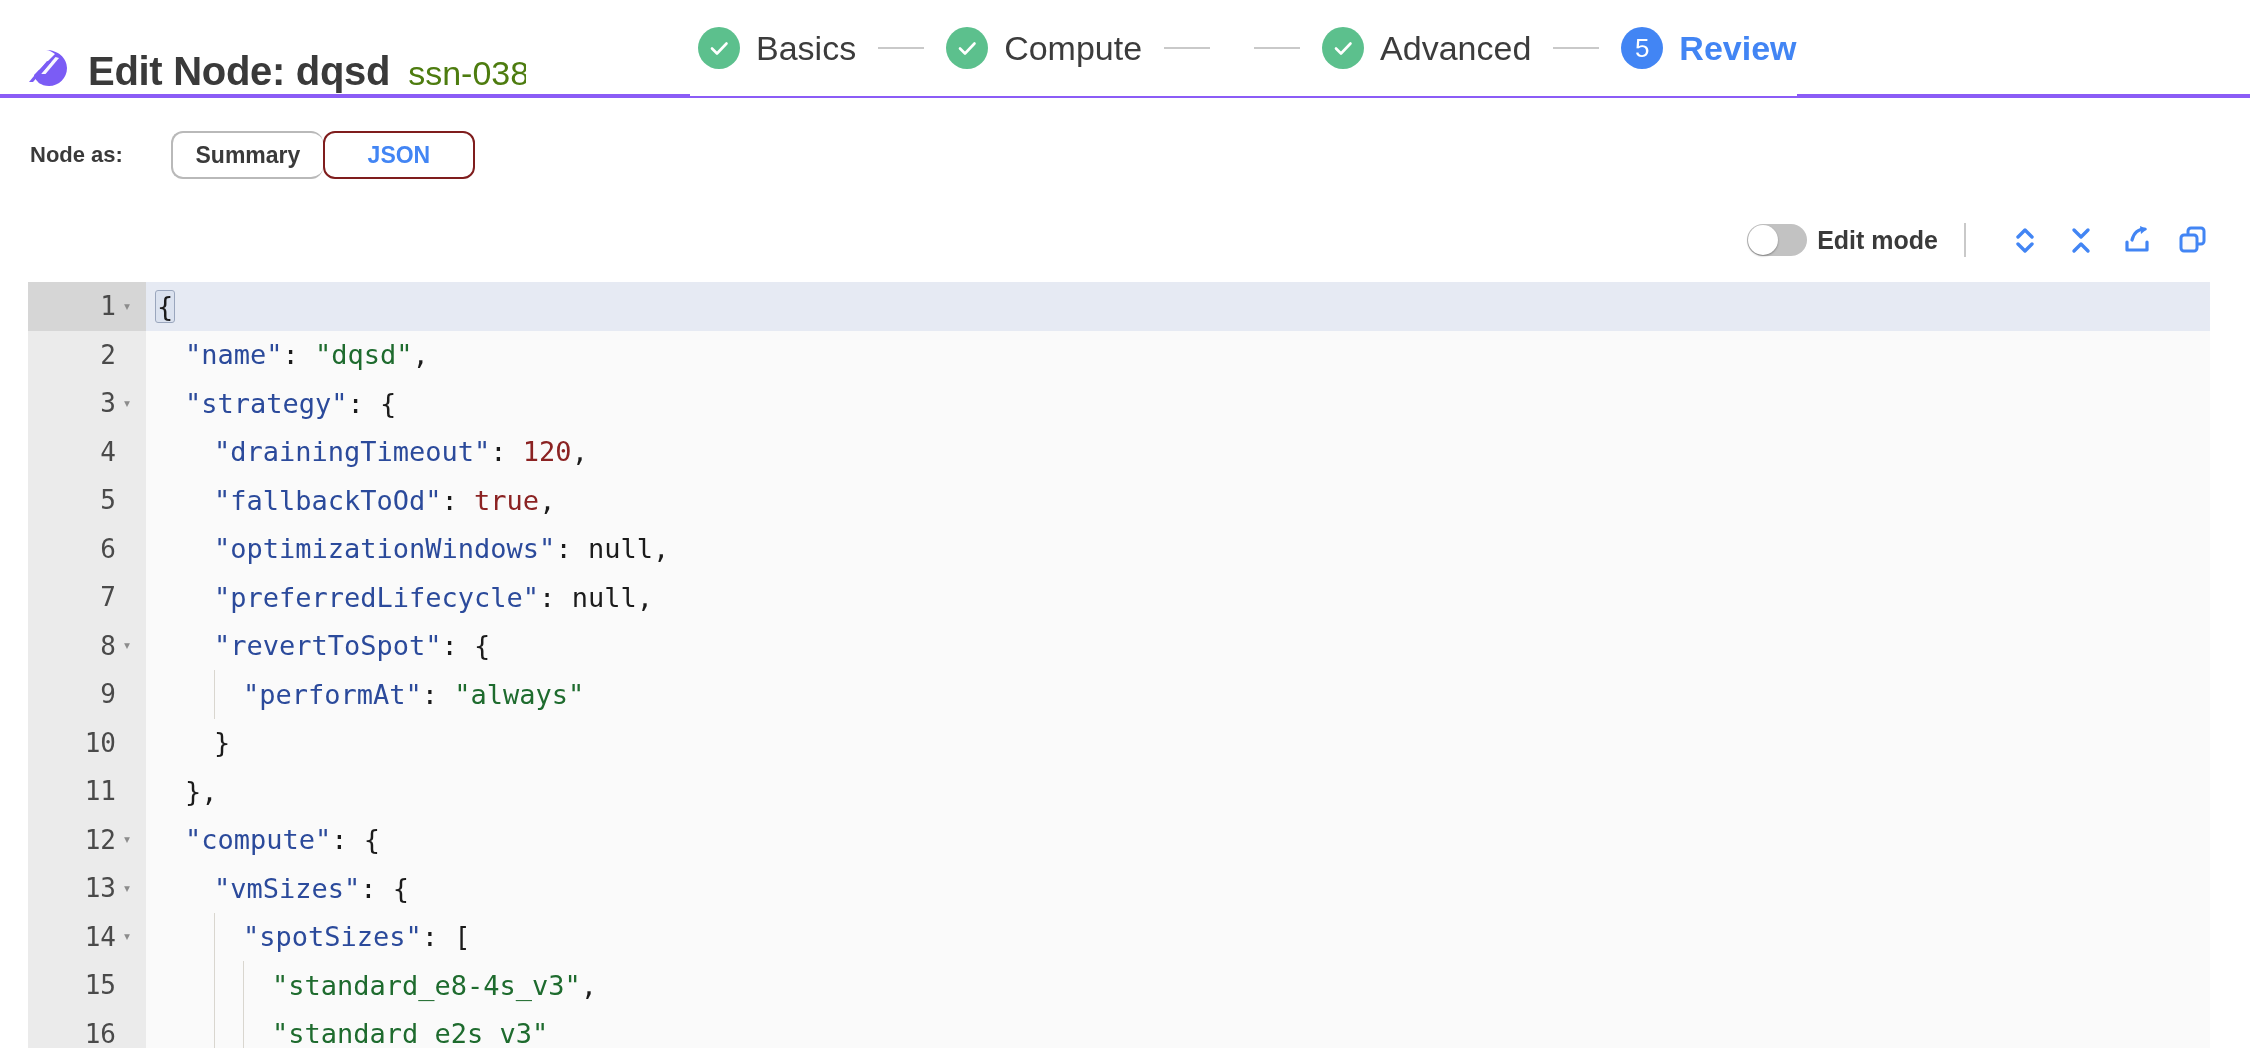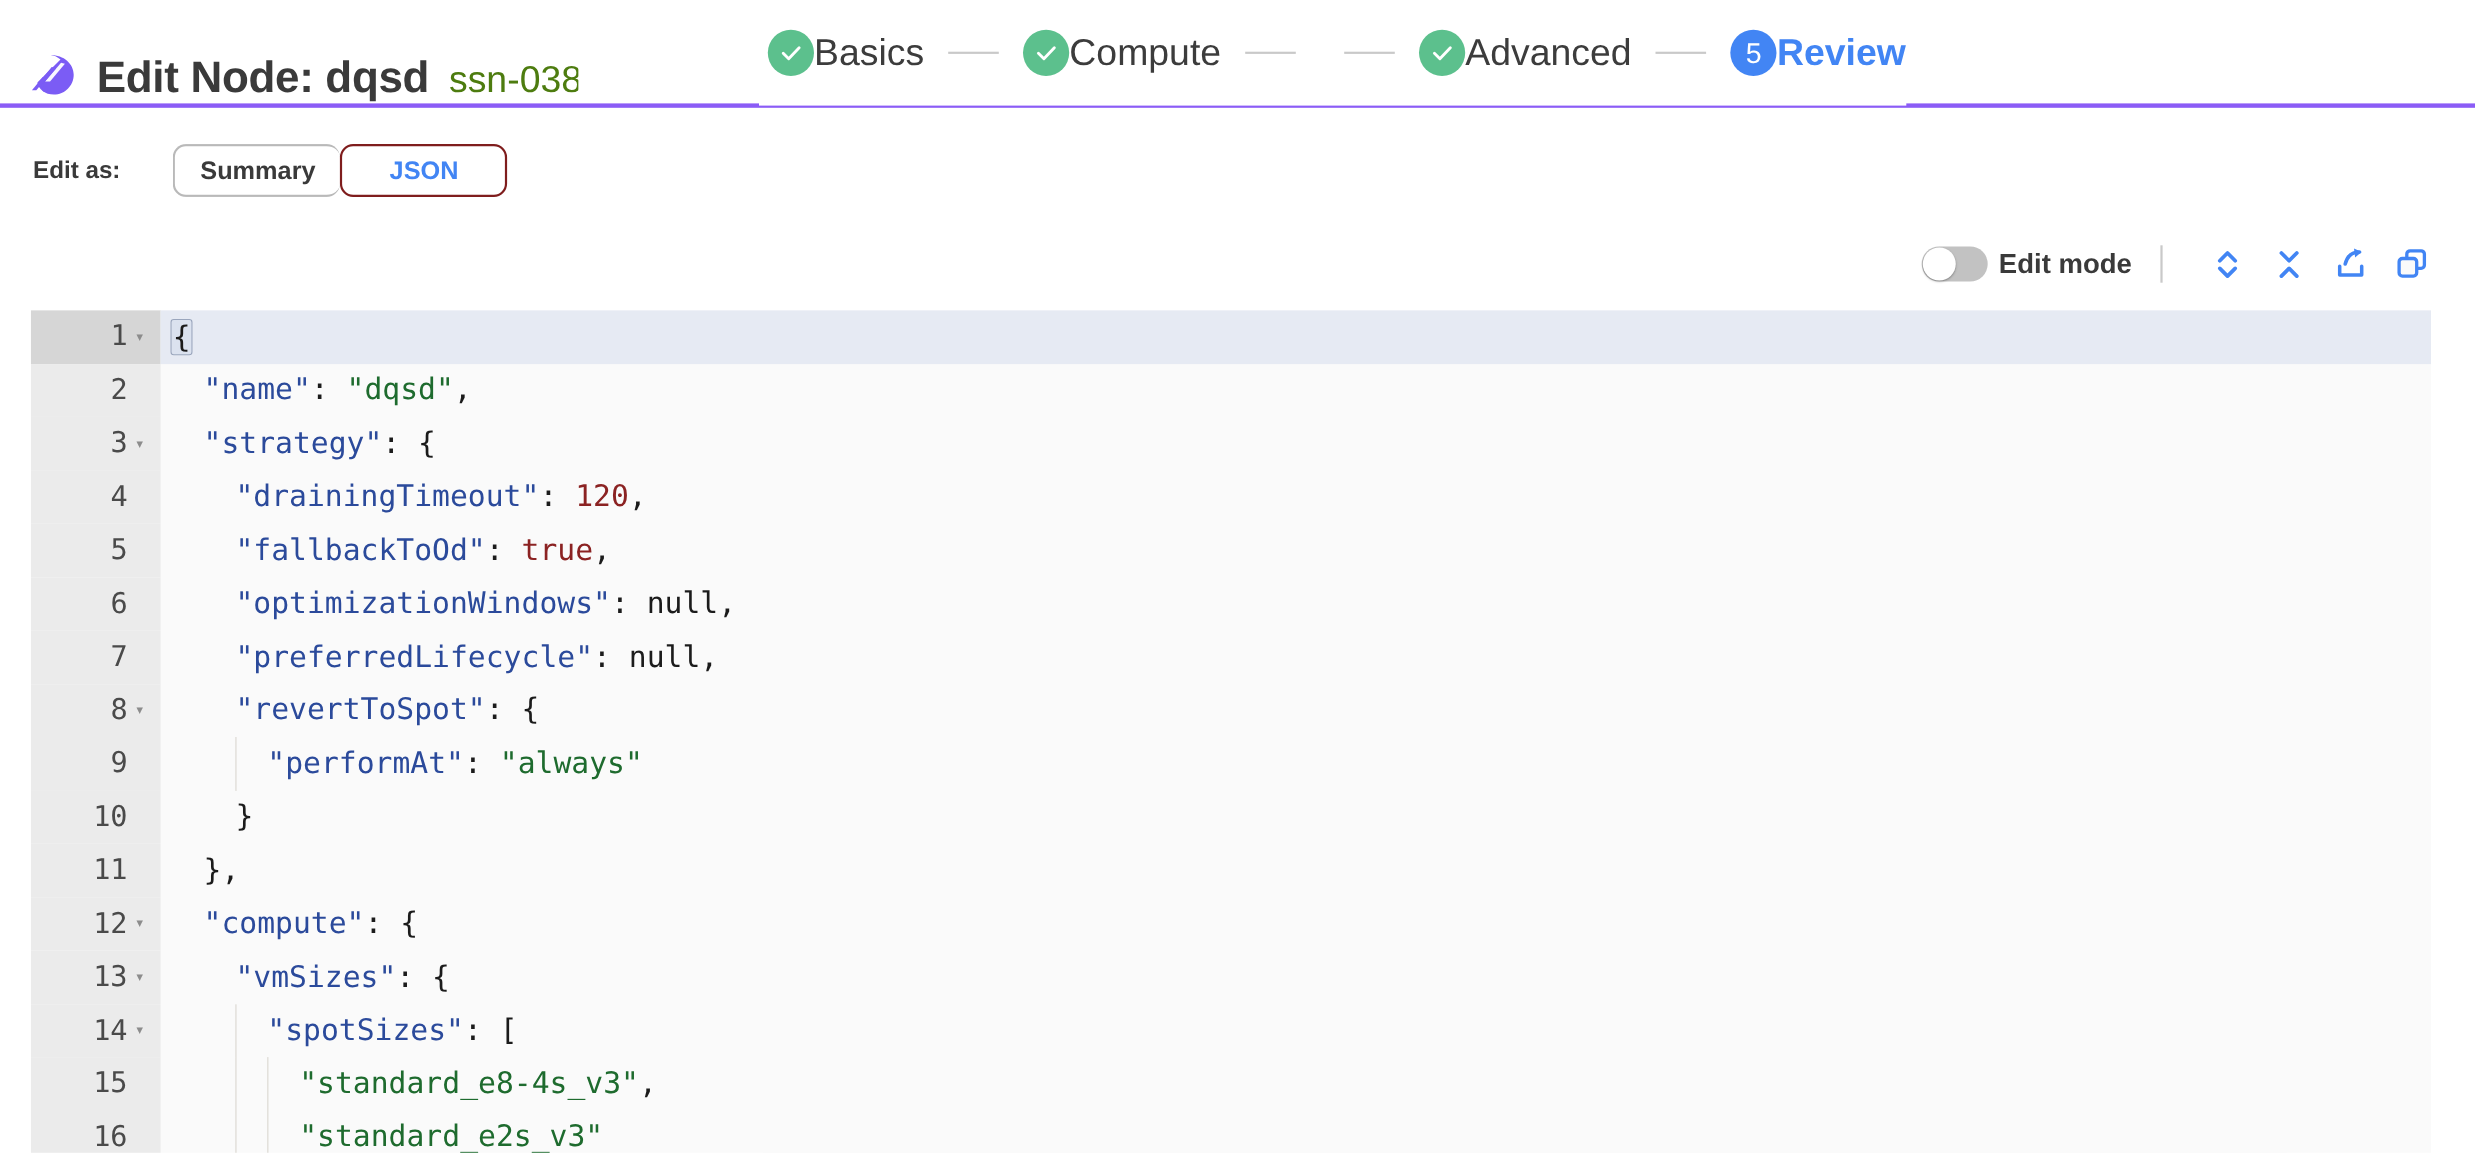--- a/index.html
+++ b/index.html
@@ -56,20 +56,21 @@
     top: 0;
     height: 96px;
     display: flex;
     align-items: center;
     background: #fff;
     padding-left: 8px;
   }
   .step {
     display: flex;
     align-items: center;
+    gap: 16px;
   }
   .step-badge {
     width: 42px; height: 42px;
     border-radius: 50%;
     display: flex; align-items: center; justify-content: center;
     flex: 0 0 42px;
   }
   .step-badge.done { background: #5cc08d; }
   .step-badge.active { background: #4285f4; }
   .step-badge.active .step-num {
@@ -314,21 +315,21 @@
       <span class="step-badge active">
         <span class="step-num">5</span>
       </span>
       <span class="step-label">Review</span>
     </div>
 
   </div>
 </div>
 
 <div class="viewas-row">
-  <span class="viewas-label">Edit as:</span>
+  <span class="viewas-label">Node as:</span>
   <div class="segmented">
     <div class="seg-btn inactive">Summary</div>
     <div class="seg-btn active">JSON</div>
   </div>
 </div>
 
 <div class="editor-toolbar">
 
   <div class="toggle-switch">
     <div class="toggle-knob"></div>

